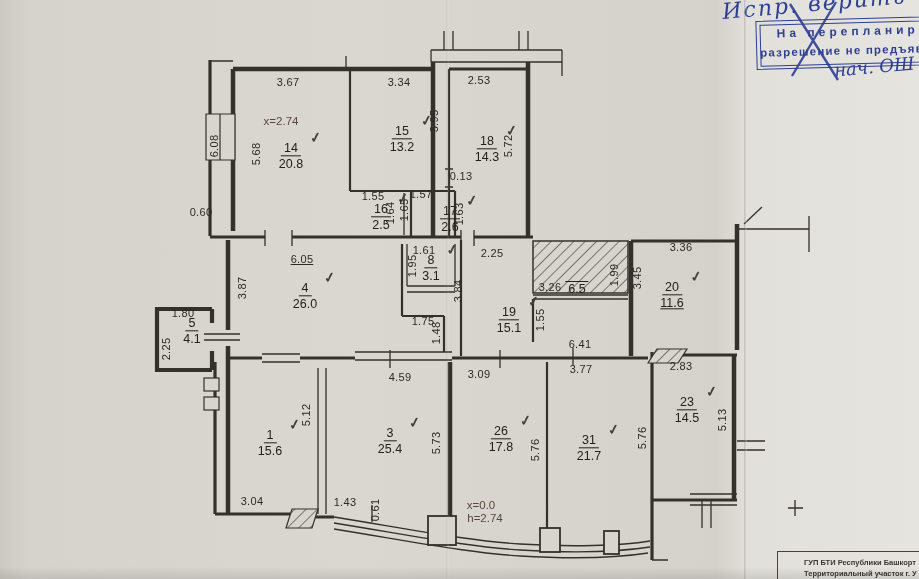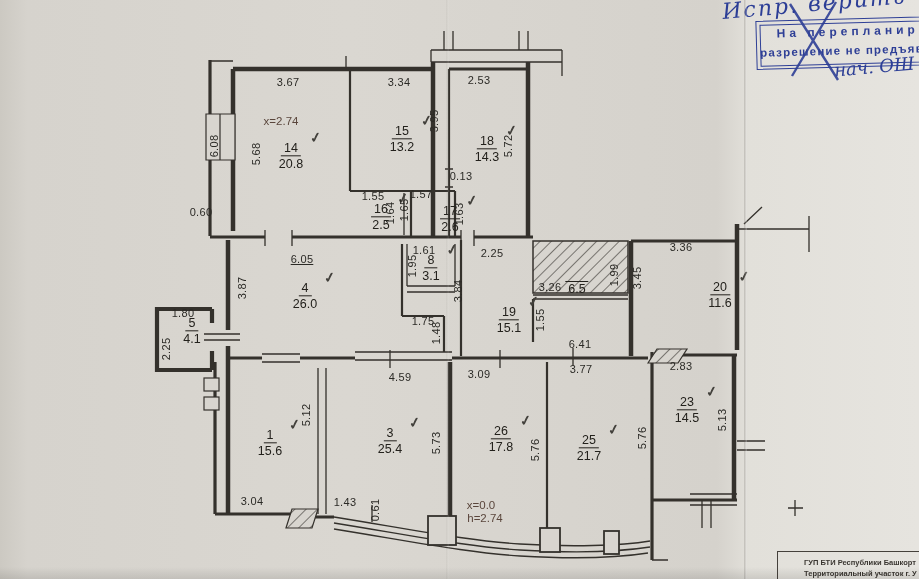--- a/index.html
+++ b/index.html
@@ -81,25 +81,25 @@
   <div id="labels">
       <div class="room-label" style="left: 291px; top: 155px;"><span class="room-num">14</span><span class="room-check">✓</span><span class="room-area">20.8</span></div>
       <div class="room-label" style="left: 402px; top: 138px;"><span class="room-num">15</span><span class="room-check">✓</span><span class="room-area">13.2</span></div>
       <div class="room-label" style="left: 487px; top: 148px;"><span class="room-num">18</span><span class="room-check">✓</span><span class="room-area">14.3</span></div>
       <div class="room-label" style="left: 381px; top: 216px;"><span class="room-num">16</span><span class="room-check">✓</span><span class="room-area">2.5</span></div>
       <div class="room-label" style="left: 450px; top: 218px;"><span class="room-num">17</span><span class="room-check">✓</span><span class="room-area">2.6</span></div>
       <div class="room-label" style="left: 305px; top: 295px;"><span class="room-num">4</span><span class="room-check">✓</span><span class="room-area">26.0</span></div>
       <div class="room-label" style="left: 431px; top: 267px;"><span class="room-num">8</span><span class="room-check">✓</span><span class="room-area">3.1</span></div>
       <div class="room-label" style="left: 192px; top: 330px;"><span class="room-num">5</span><span class="room-area">4.1</span></div>
       <div class="room-label" style="left: 509px; top: 319px; text-align: center;"><span class="room-num">19</span><span class="room-check">✓</span><span class="room-area">15.1</span></div>
-      <div class="room-label" style="left: 720px; top: 294px;"><span class="room-num">20</span><span class="room-check">✓</span><span class="room-area">11.6</span></div>
+      <div class="room-label" style="left: 672px; top: 294px; text-decoration: underline;"><span class="room-num">20</span><span class="room-check">✓</span><span class="room-area">11.6</span></div>
       <div class="room-label" style="left: 270px; top: 442px;"><span class="room-num">1</span><span class="room-check">✓</span><span class="room-area">15.6</span></div>
       <div class="room-label" style="left: 390px; top: 440px;"><span class="room-num">3</span><span class="room-check">✓</span><span class="room-area">25.4</span></div>
       <div class="room-label" style="left: 501px; top: 438px;"><span class="room-num">26</span><span class="room-check">✓</span><span class="room-area">17.8</span></div>
-      <div class="room-label" style="left: 589px; top: 447px;"><span class="room-num">25</span><span class="room-check">✓</span><span class="room-area">21.7</span></div>
+      <div class="room-label" style="left: 589px; top: 447px;"><span class="room-num">31</span><span class="room-check">✓</span><span class="room-area">21.7</span></div>
       <div class="room-label" style="left: 687px; top: 409px;"><span class="room-num">23</span><span class="room-check">✓</span><span class="room-area">14.5</span></div>
       <div class="room-label" style="left: 577px; top: 271px; margin-top: 17px;"><span class="room-num overline">6.5</span></div>
       <div class="dim" style="left: 288px; top: 82px;">3.67</div>
       <div class="dim" style="left: 399px; top: 82px;">3.34</div>
       <div class="dim" style="left: 479px; top: 80px;">2.53</div>
       <div class="dim rot" style="left: 214px; top: 146px;">6.08</div>
       <div class="dim rot" style="left: 256px; top: 154px;">5.68</div>
       <div class="dim rot" style="left: 434px; top: 121px;">3.95</div>
       <div class="dim rot" style="left: 508px; top: 146px;">5.72</div>
       <div class="dim" style="left: 461px; top: 176px;">0.13</div>

